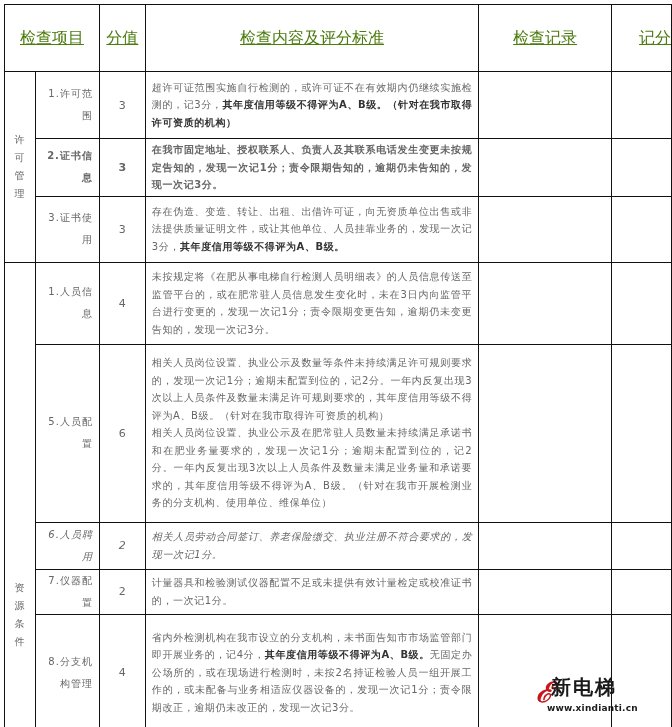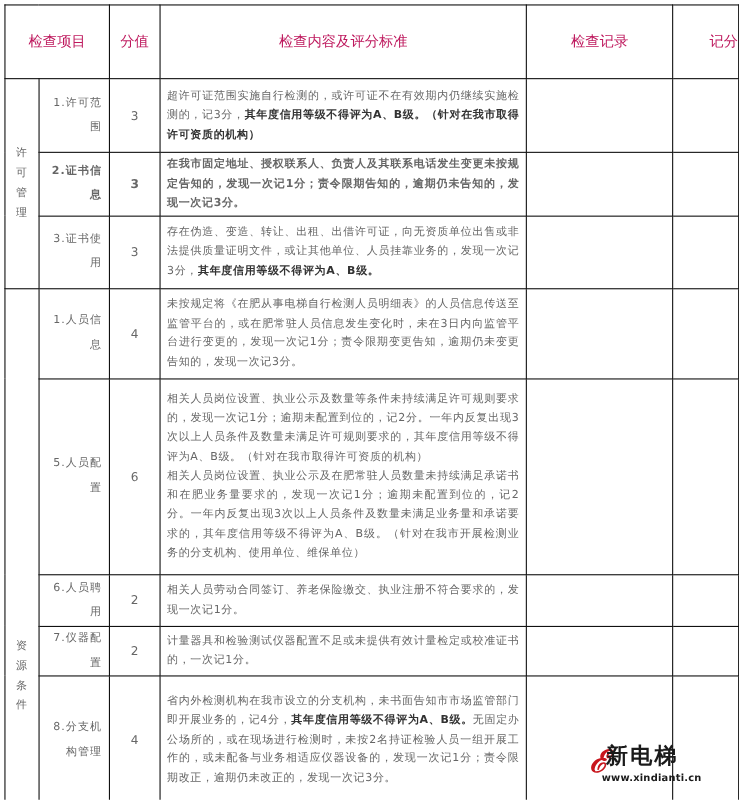--- a/index.html
+++ b/index.html
@@ -1,20 +1,20 @@
 <!DOCTYPE html>
 <html><head>
   <meta charset="utf-8">
   <style>
     html, body { margin: 0; padding: 0; background: #ffffff; }
     body { width: 672px; height: 727px; overflow: hidden; position: relative;
       font-family: "DejaVu Sans", sans-serif; color: #555; }
     table { position: absolute; left: 4px; top: 4px; border-collapse: collapse; table-layout: fixed; }
     td, th { border: 1px solid #111; padding: 0; vertical-align: middle; }
-    th { font-weight: normal; font-size: 13px; color: #be185d; height: 66px; text-align: center; }
+    th { font-weight: normal; font-size: 16px; color: #4d7c0f; height: 66px; text-align: center; text-decoration: underline; }
     .c-cat { width: 31px; }
     .c-item { width: 64px; }
     .c-score { width: 46px; }
     .c-std { width: 334px; }
     .c-rec { width: 133px; }
     .c-pts { width: 60px; }
     .cat { font-size: 10px; text-align: center; line-height: 18px; letter-spacing: 1px; color: #666; }
     .item { font-size: 10px; text-align: right; line-height: 22px; color: #666; padding: 0 6px; letter-spacing: 1px; }
     .score { font-size: 11px; text-align: center; color: #666; }
     .std { font-size: 10px; line-height: 17.5px; padding: 2px 6px 2px 6px; color: #666; letter-spacing: 0.6px; text-align: justify; }
@@ -88,21 +88,21 @@
     <td class="item">5.人员配置</td>
     <td class="score">6</td>
     <td class="std">
           <div>相关人员岗位设置、执业公示及数量等条件未持续满足许可规则要求的，发现一次记1分；逾期未配置到位的，记2分。一年内反复出现3次以上人员条件及数量未满足许可规则要求的，其年度信用等级不得评为A、B级。（针对在我市取得许可资质的机构）</div>
           <div>相关人员岗位设置、执业公示及在肥常驻人员数量未持续满足承诺书和在肥业务量要求的，发现一次记1分；逾期未配置到位的，记2分。一年内反复出现3次以上人员条件及数量未满足业务量和承诺要求的，其年度信用等级不得评为A、B级。（针对在我市开展检测业务的分支机构、使用单位、维保单位）</div>
         </td>
     <td></td>
     <td></td>
   </tr>
 
-  <tr style="height:47px;">
+  <tr style="height:47px;font-style:italic;">
     <td class="item">6.人员聘用</td>
     <td class="score">2</td>
     <td class="std">相关人员劳动合同签订、养老保险缴交、执业注册不符合要求的，发现一次记1分。</td>
     <td></td>
     <td></td>
   </tr>
 
   <tr style="height:45px;">
     <td class="item">7.仪器配置</td>
     <td class="score">2</td>

